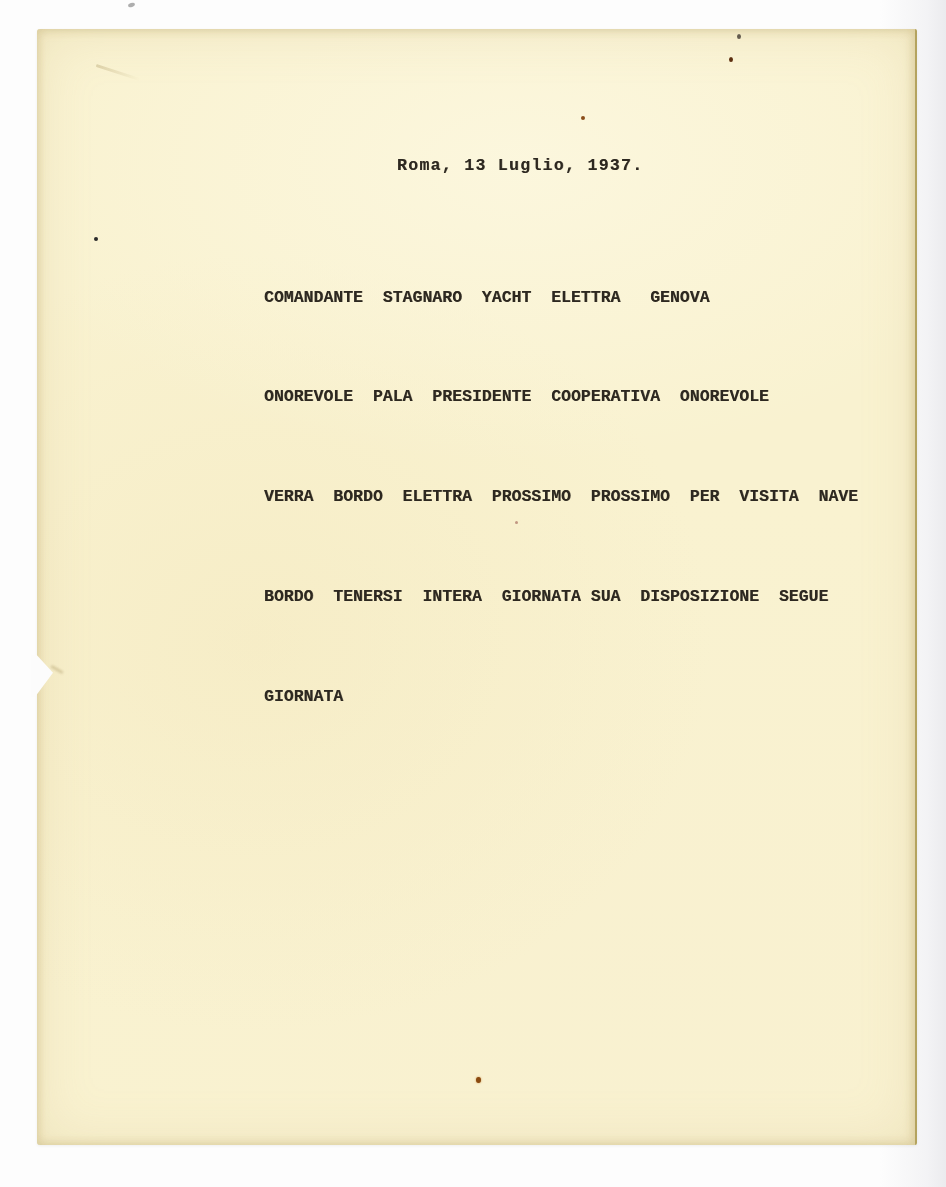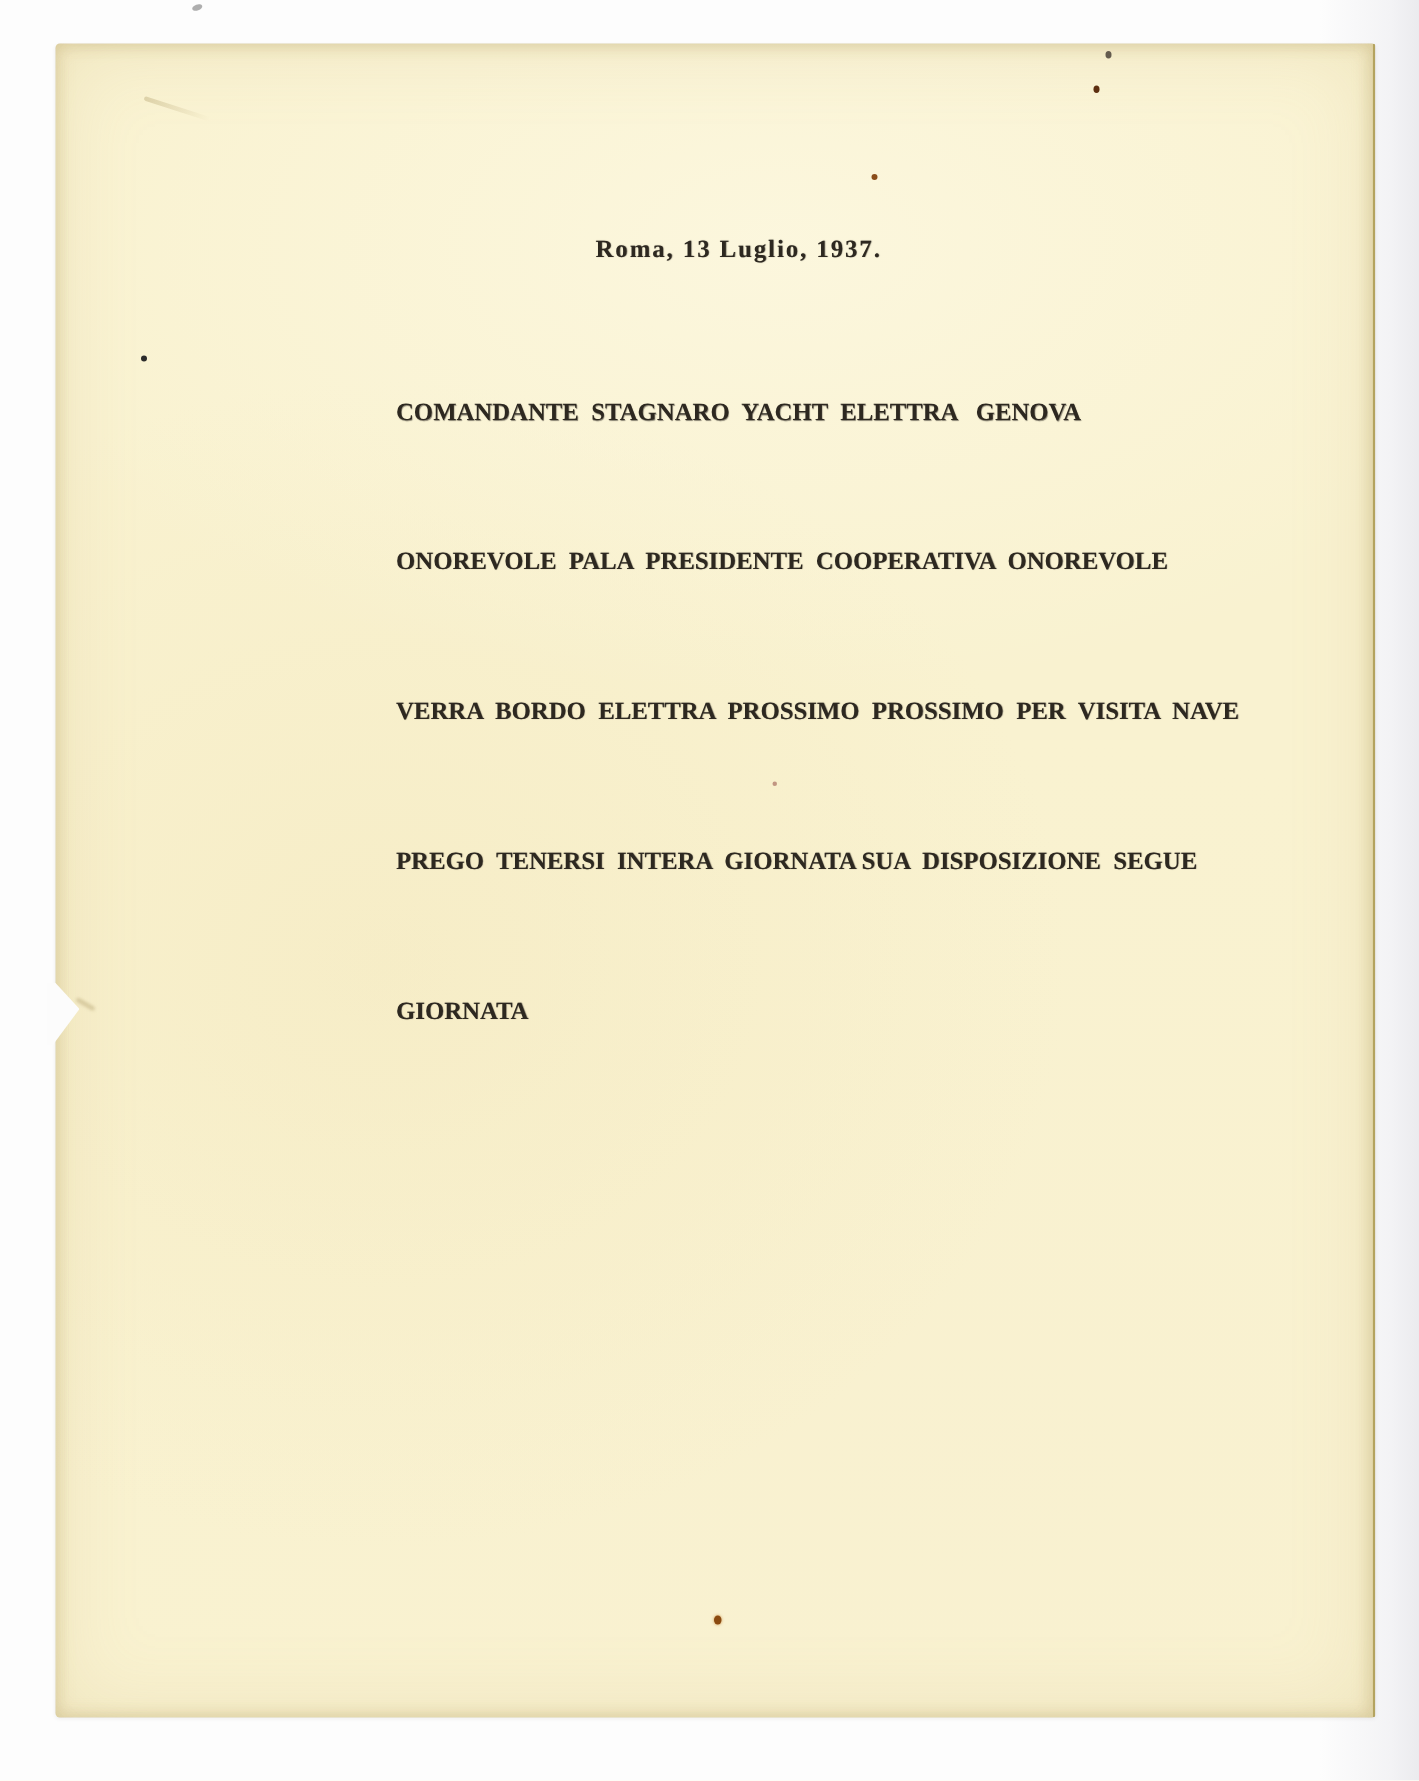--- a/index.html
+++ b/index.html
@@ -6,21 +6,21 @@
     margin: 0;
     padding: 0;
     background: #ffffff;
   }
   #screen {
     position: relative;
     width: 946px;
     height: 1187px;
     overflow: hidden;
     background: linear-gradient(90deg, #fdfdfd 0%, #fdfdfd 93%, #f3f3f5 98%, #ebebee 100%);
-    font-family: Liberation Serif, serif;
+    font-family: Liberation Mono, monospace;
   }
   
   .paper {
     position: absolute;
     left: 37px;
     top: 29px;
     width: 878px;
     height: 1116px;
     background-color: #f9f2d0;
     background-image:
@@ -79,21 +79,21 @@
   }
   .dateline {
     left: 397px;
     top: 154px;
     font-size: 16.5px;
     line-height: 24px;
     letter-spacing: 1.3px;
   }
   .telegram-body {
     left: 264px;
-    top: 191px;
+    top: 214px;
     font-size: 16.5px;
     line-height: 33.3px;
     letter-spacing: 0;
   }
   
   .speck {
     position: absolute;
     border-radius: 50%;
   }
   .sp1 { left: 128px; top: 3px;   width: 7px; height: 4px; background: #9a9a9a; transform: rotate(-20deg); opacity:.8; }
@@ -112,21 +112,21 @@
   <div class="paper">
     <div class="crease"></div>
   </div>
 
   <div class="type dateline">Roma, 13 Luglio, 1937.</div>
 
   <div class="type telegram-body">
     <div>COMANDANTE  STAGNARO  YACHT  ELETTRA   GENOVA</div>
     <div>ONOREVOLE  PALA  PRESIDENTE  COOPERATIVA  ONOREVOLE</div>
     <div>VERRA  BORDO  ELETTRA  PROSSIMO  PROSSIMO  PER  VISITA  NAVE</div>
-    <div>PREGO  TENERSI  INTERA  GIORNATA SUA  DISPOSIZIONE  SEGUE</div>
+    <div>BORDO  TENERSI  INTERA  GIORNATA SUA  DISPOSIZIONE  SEGUE</div>
     <div>GIORNATA</div>
   </div>
 
   <div class="notch-shadow"></div>
   <div class="notch"></div>
 
   <div class="speck sp1"></div>
   <div class="speck sp2"></div>
   <div class="speck sp3"></div>
   <div class="speck sp4"></div>

